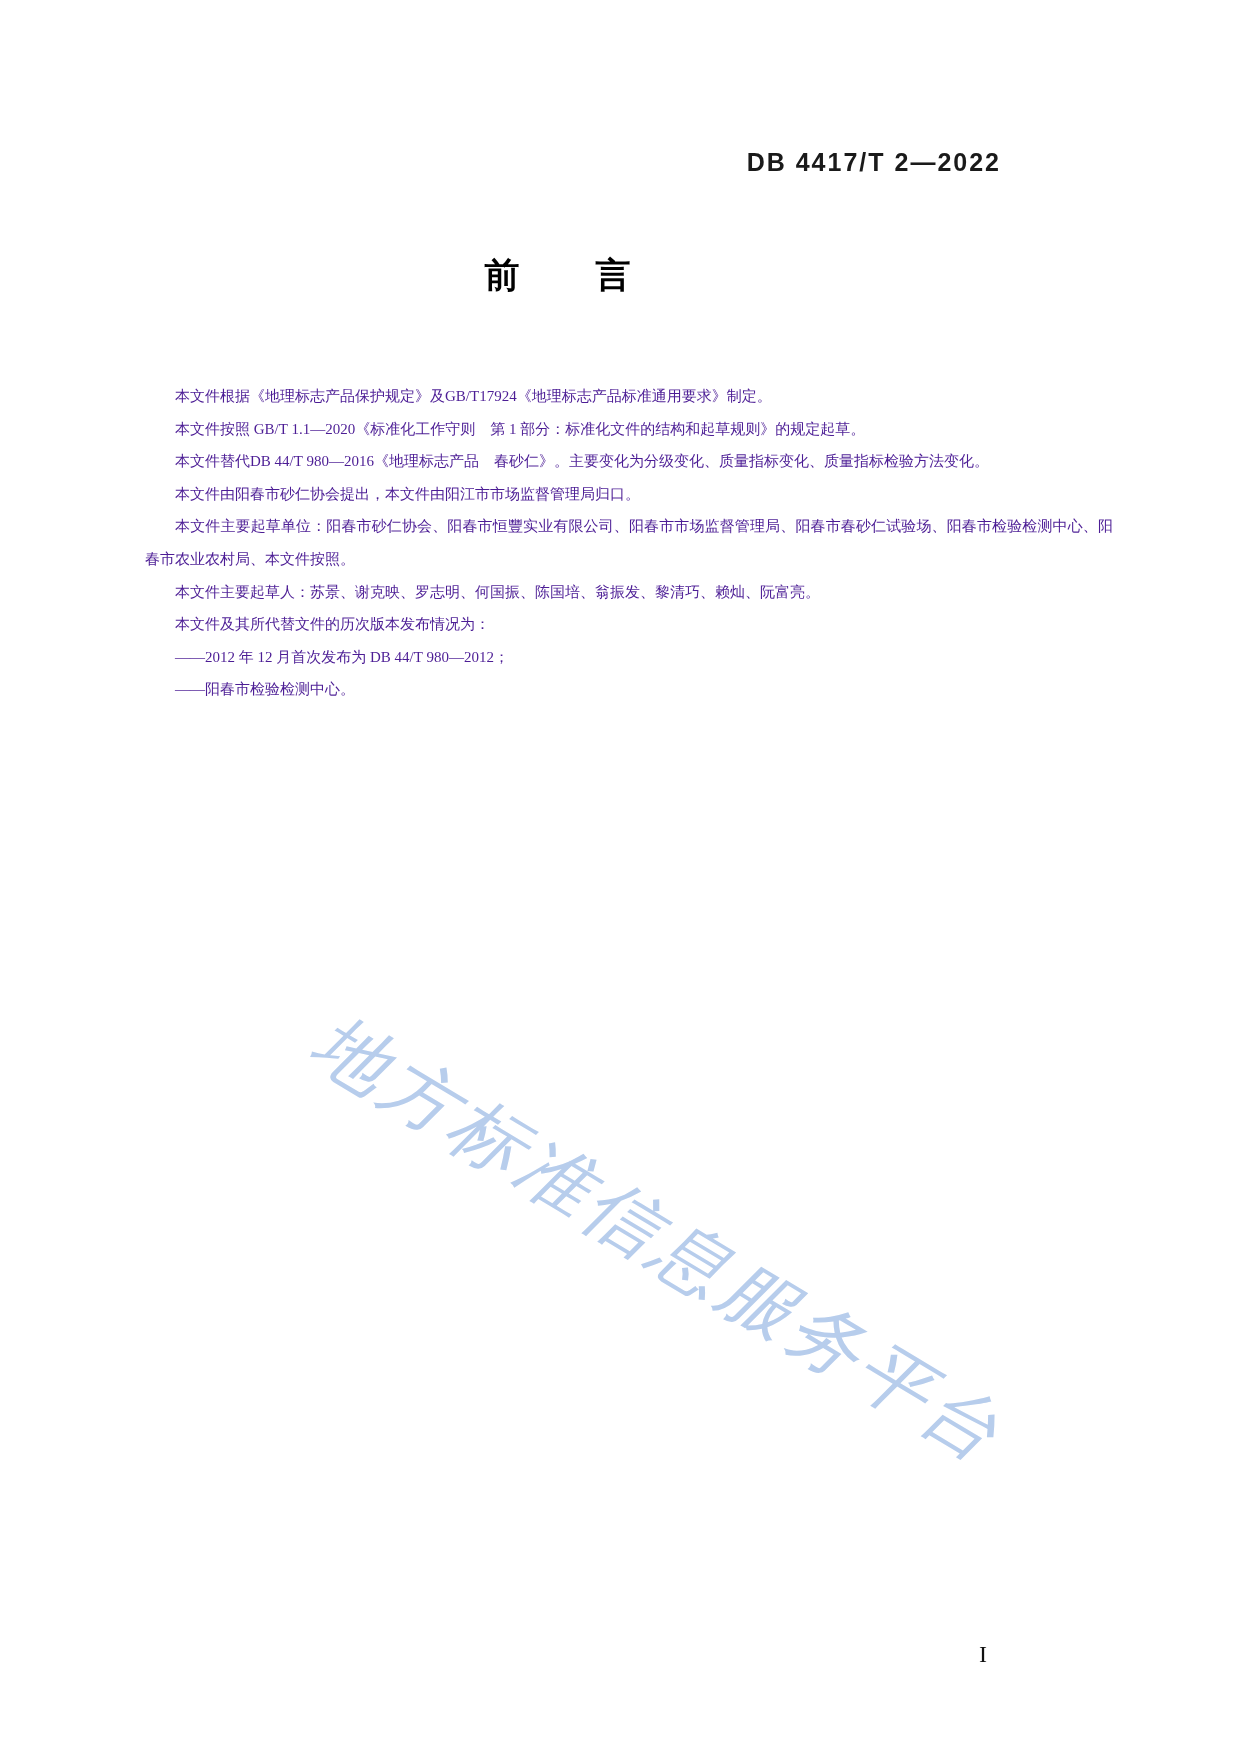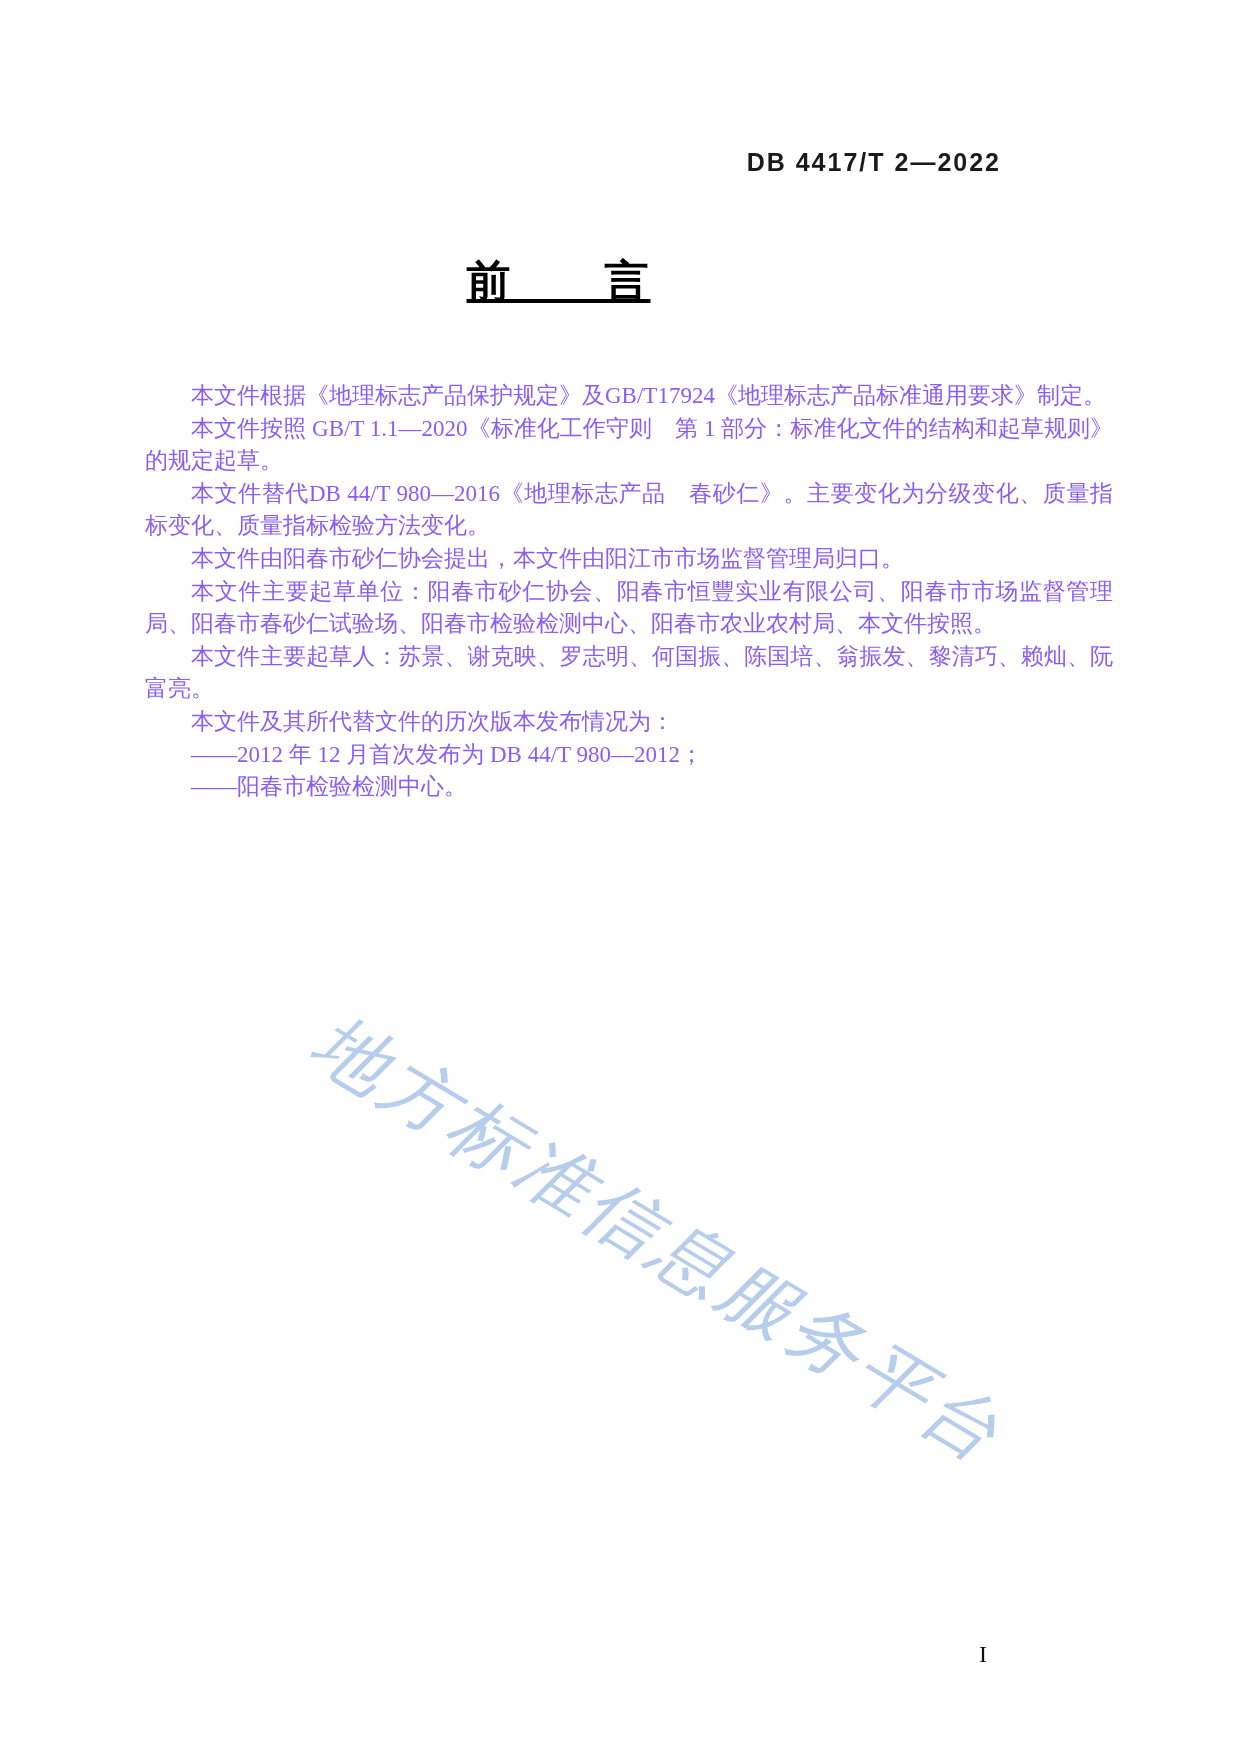--- a/index.html
+++ b/index.html
@@ -29,35 +29,34 @@
     white-space: nowrap;
   }
   .fw-title {
     position: absolute;
     top: 252px;
     left: 0;
     width: 100%;
     margin: 0;
     text-align: center;
     font-family: "Liberation Sans", "DejaVu Sans", sans-serif;
-    font-size: 44px;
+    font-size: 35px;
     font-weight: 700;
     color: #000000;
     letter-spacing: 2px;
-    text-decoration: underline;
   }
   .body-text {
     position: absolute;
     top: 380px;
     left: 145px;
     width: 968px;
-    font-size: 23px;
+    font-size: 15px;
     line-height: 32.6px;
     text-align: justify;
-    color: #8b5cf6;
+    color: #4c1d95;
   }
   .body-text p {
     margin: 0;
     text-indent: 2em;
   }
   .watermark {
     position: absolute;
     top: 1243px;
     left: 663px;
     transform: translate(-50%, -50%) rotate(31deg) skewX(-14deg);

